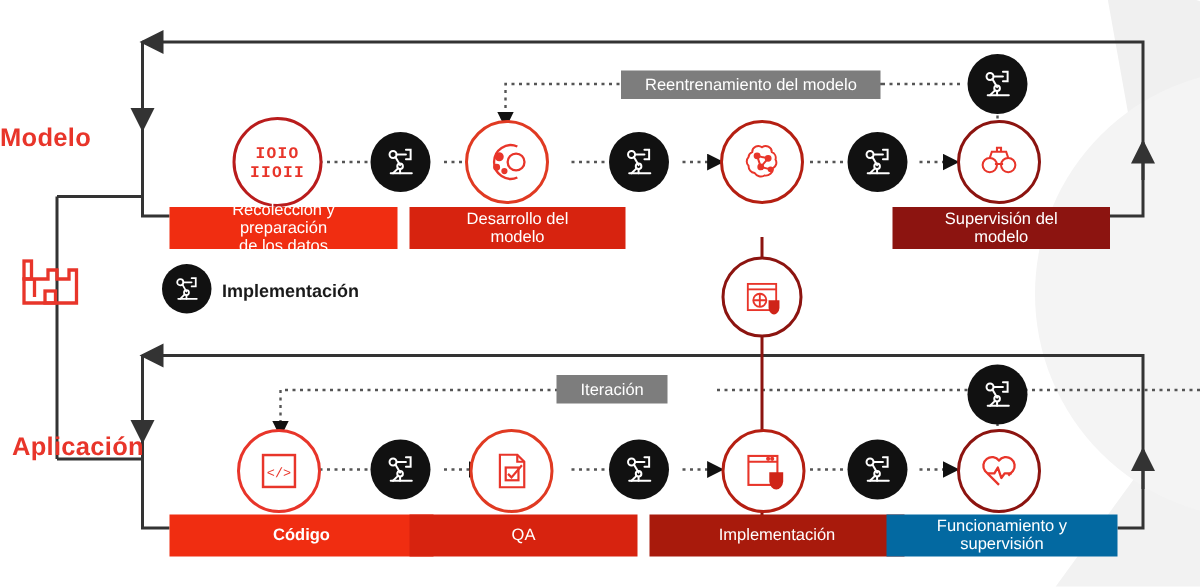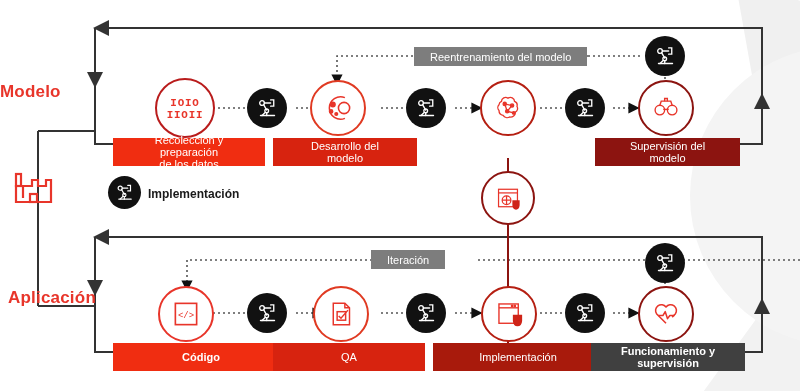--- a/index.html
+++ b/index.html
@@ -402,17 +402,17 @@
 
   <div class="stage-bar" id="bar-a0" style="left: 113px; top: 343px; width: 176px; background: rgb(240, 45, 17); font-weight: bold;">
     <span>Código</span>
   </div>
   <div class="stage-bar" id="bar-a1" style="left: 273px; top: 343px; width: 152px; background: rgb(215, 35, 15);">
     <span>QA</span>
   </div>
   <div class="stage-bar" id="bar-a2" style="left: 433px; top: 343px; width: 170px; background: rgb(168, 26, 12);">
     <span>Implementación</span>
   </div>
-  <div class="stage-bar" id="bar-a3" style="left: 591px; top: 343px; width: 154px; background: #404040; font-weight: bold;">
+  <div class="stage-bar" id="bar-a3" style="left: 591px; top: 343px; width: 154px; background: #0369a1;">
     <span>Funcionamiento y supervisión</span>
   </div>
 
 </div>
 
 </body></html>

